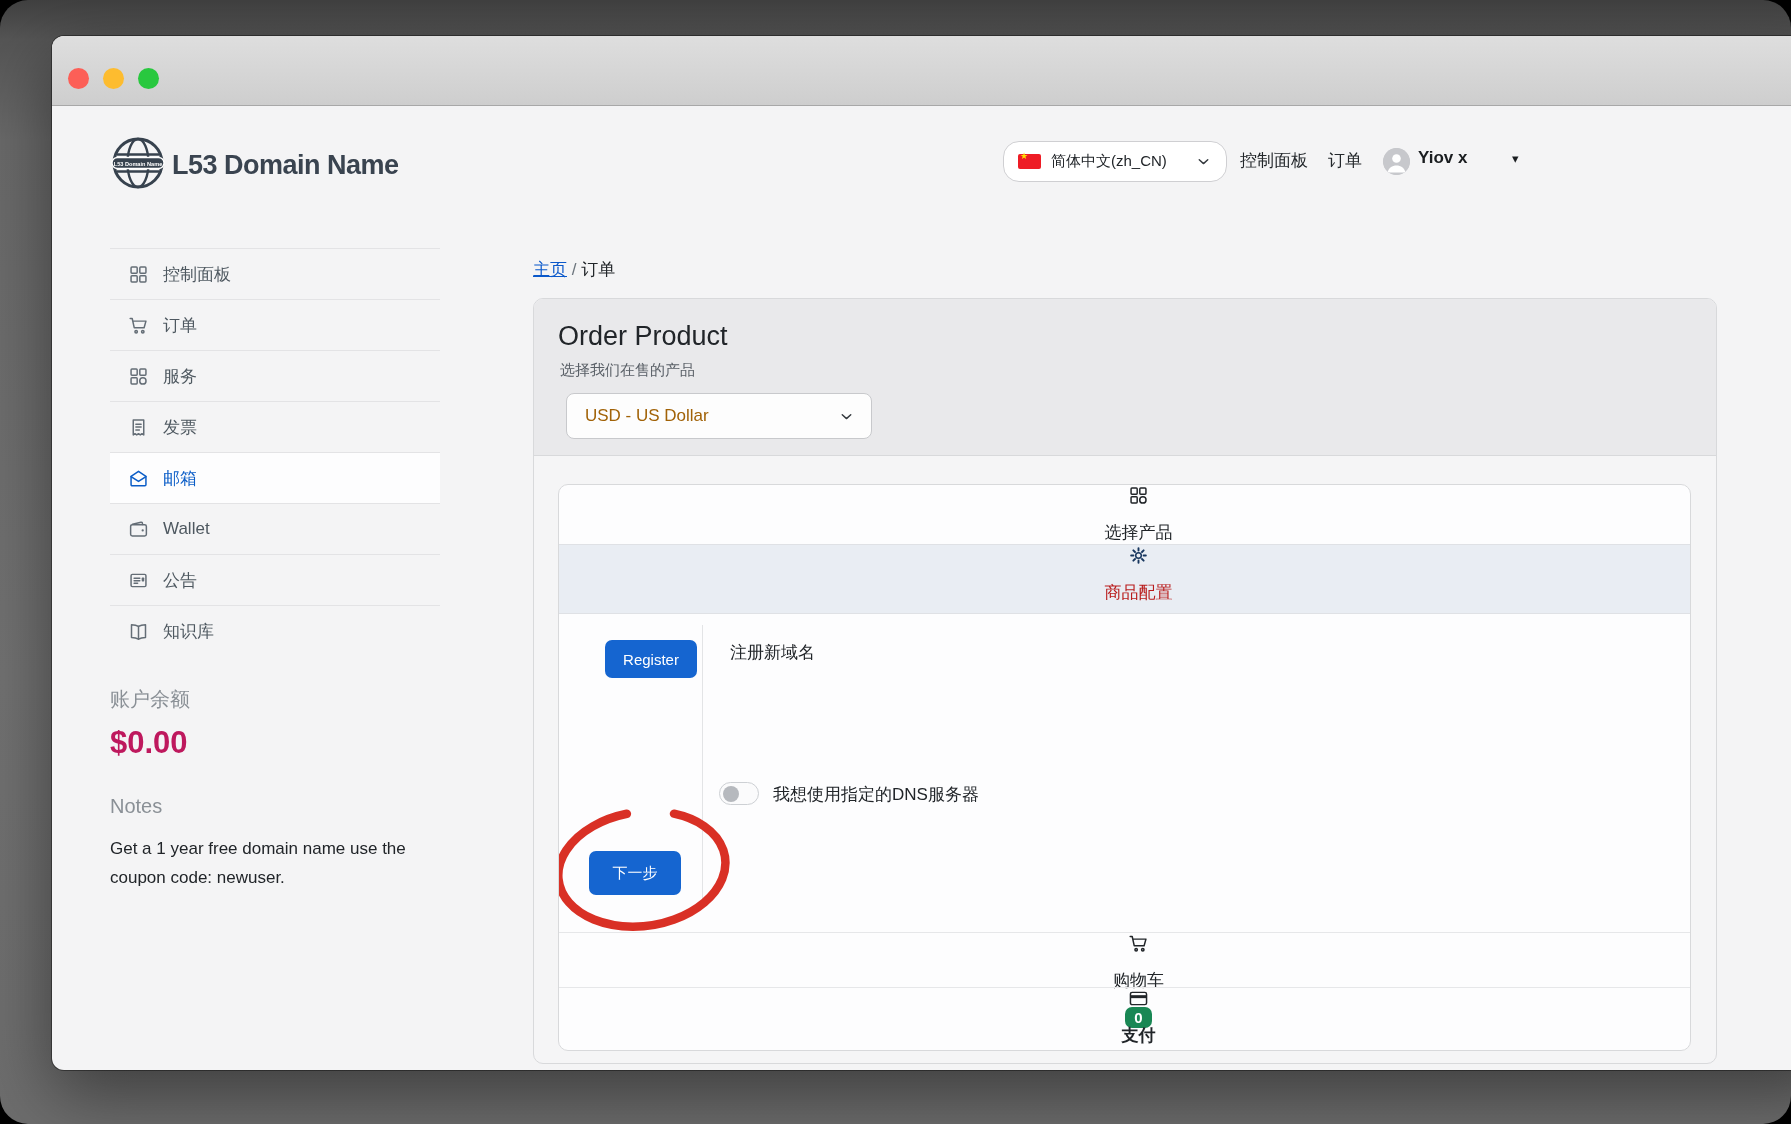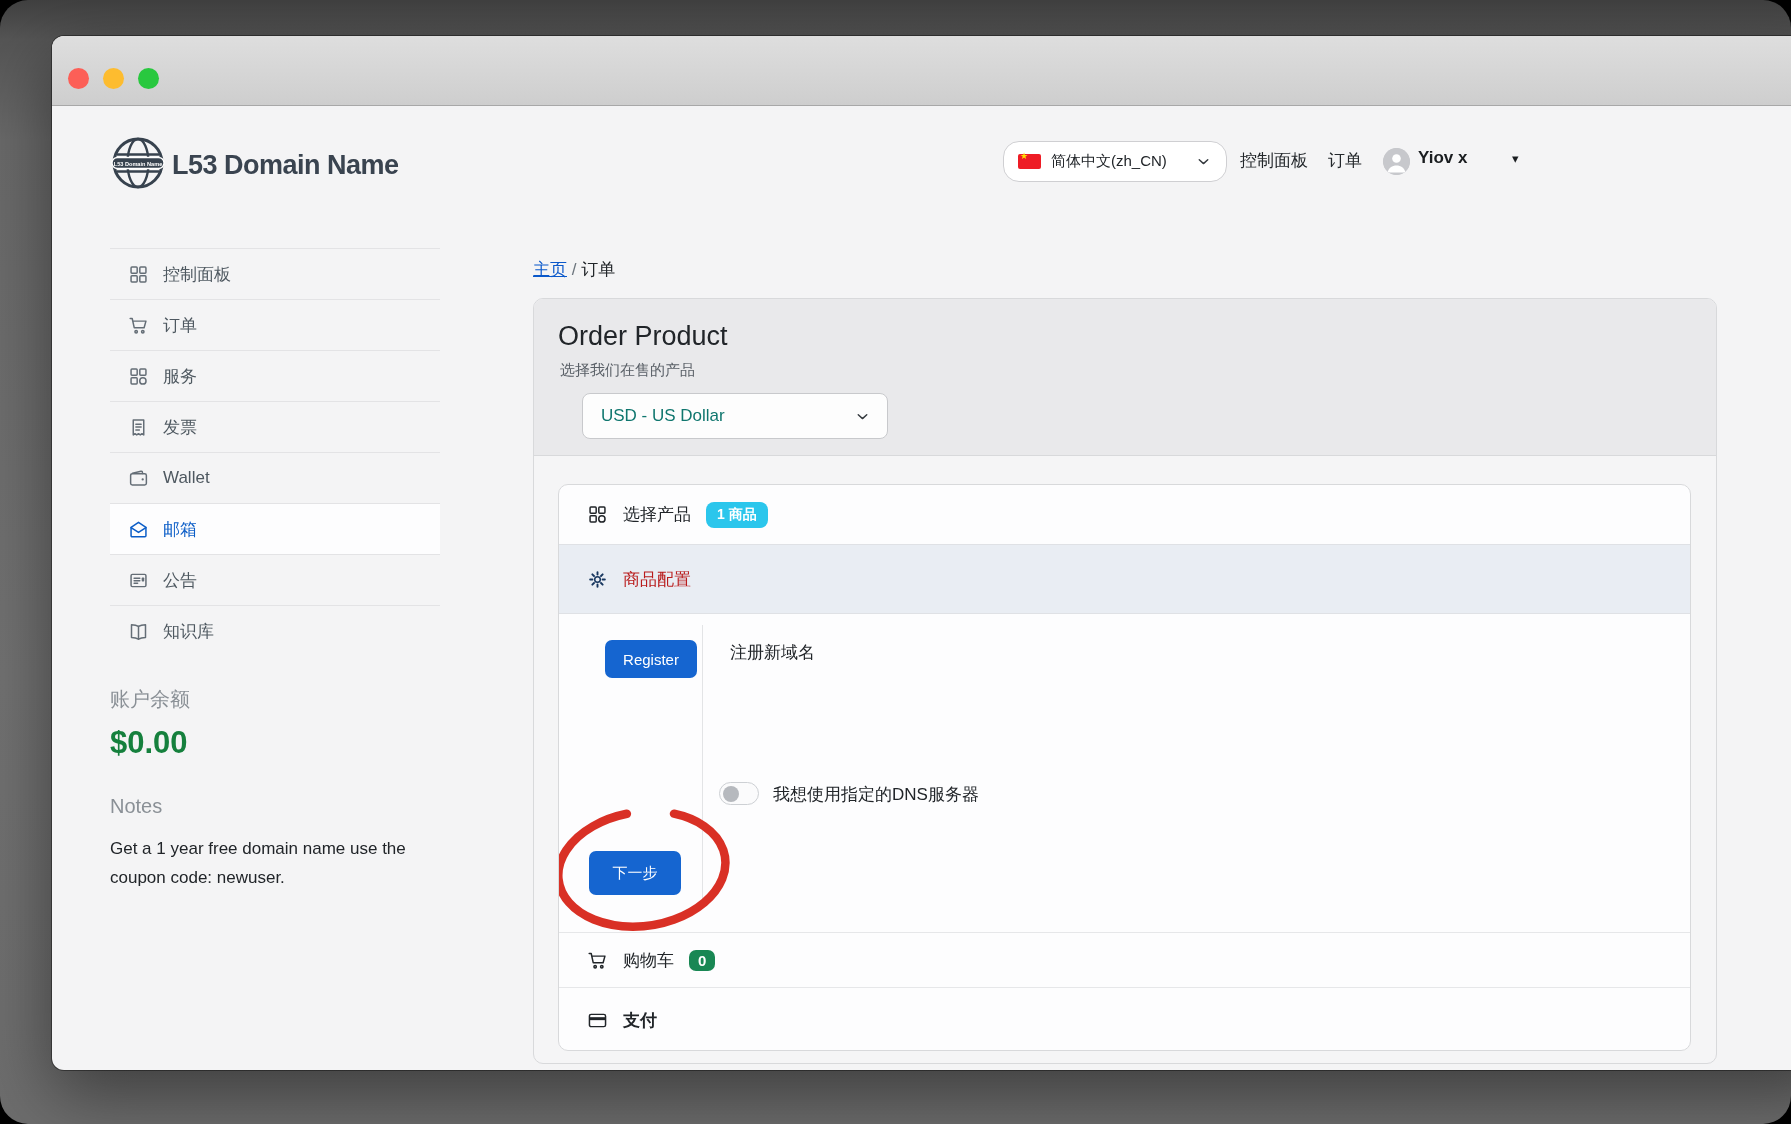--- a/index.html
+++ b/index.html
@@ -37,45 +37,45 @@
 
   
   .sidebar { position:absolute; left:58px; top:141px; width:330px; }
   .side-item { height:51px; border-top:1px solid #e3e3e5; display:flex; align-items:center;
     padding-left:18px; gap:14px; color:#4e5860; font-size:17px; cursor:pointer; }
   .side-item:last-of-type { border-bottom:1px solid #e3e3e5; }
   .side-item svg { width:21px; height:21px; color:#646d76; flex:none; }
   .side-item.active { background:#fdfdfe; color:#0b5dc7; }
   .side-item.active svg { color:#0b5dc7; }
   .balance-label { margin-top:30px; font-size:20px; color:#8a9096; }
-  .balance-value { margin-top:12px; font-size:31px; font-weight:800; color:#15803d; }
+  .balance-value { margin-top:12px; font-size:31px; font-weight:800; color:#be185d; }
   .notes-label { margin-top:34px; font-size:20px; color:#8a9096; }
   .notes-text { margin-top:16px; font-size:17px; line-height:29px; color:#212529; width:320px; }
 
   
   .breadcrumb { position:absolute; left:481px; top:151px; font-size:17px; color:#6c757d;text-align:right; }
   .bc-home { color:#0a58ca; text-decoration:underline; cursor:pointer; }
   .bc-current { color:#212529; }
 
   .card { position:absolute; left:481px; top:191px; width:1184px; height:766px;
     background:#f5f5f6; border:1px solid #d8d9db; border-radius:10px; overflow:hidden; }
   .card-header { position:absolute; left:0; top:0; width:100%; height:157px;
     background:#e9e9eb; border-bottom:1px solid #d8d9db; }
   .card-title { position:absolute; left:24px; top:22px; font-size:27px; color:#212529; }
   .card-subtitle { position:absolute; left:26px; top:62px; font-size:15px; color:#5a6067; }
   .select { background:#fdfdfd; border:1px solid #c8c9cc; border-radius:8px; display:flex;
-    align-items:center; cursor:pointer; color:#0f766e;margin-left:16px; }
+    align-items:center; cursor:pointer; color:#a16207; }
   .select .chev { margin-left:auto; }
   .chev svg { width:17px; height:17px; color:#33383d; display:block; }
   .currency { position:absolute; left:32px; top:94px; width:306px; height:46px; padding:0 16px 0 18px; font-size:17px; }
 
   .inner-card { position:absolute; left:24px; top:185px; width:1133px; height:567px;
     background:#fdfdfe; border:1px solid #d8d9db; border-radius:10px; overflow:hidden; }
   .acc-row { position:absolute; left:0; width:100%; display:flex; align-items:center;
-    padding-left:28px; gap:15px; font-size:17px; color:#212529; cursor:pointer; }
+    padding-left:28px; gap:15px; font-size:17px; color:#212529; cursor:pointer;flex-direction:column; }
   .acc-row svg { width:21px; height:21px; color:#212529; flex:none; }
   .row-select { top:0; height:59px; }
   .row-config { top:59px; height:70px; background:#e9edf3; border-top:1px solid #dfe1e5;
     border-bottom:1px solid #dfe1e5; color:#b91c1c; font-weight:500; }
   .row-config svg { color:#17365e; }
   .row-cart { top:447px; height:55px; border-top:1px solid #e6e7e9; }
   .row-payment { top:502px; height:65px; border-top:1px solid #e6e7e9;font-weight:bold; }
   .badge-info { background:#2bc6ec; color:#fff; font-size:14px; font-weight:700;
     padding:4px 11px; border-radius:8px; }
   .badge-success { background:#198754; color:#fff; font-size:15px; font-weight:700;
@@ -190,38 +190,38 @@
         </div>
         <div class="side-item">
           <svg viewBox="0 0 24 24" fill="none">
               <g stroke="currentColor" stroke-width="1.7" stroke-linecap="round" stroke-linejoin="round">
                 <path d="M6 3.5h12v17l-2-1.4-2 1.4-2-1.4-2 1.4-2-1.4-2 1.4z"></path>
                 <path d="M9 8.2h6M9 11.5h6M9 14.8h4"></path>
               </g>
             </svg>
           <span class="side-label">发票</span>
         </div>
+        <div class="side-item active">
+          <svg viewBox="0 0 24 24" fill="none">
+              <g stroke="currentColor" stroke-width="1.7" stroke-linecap="round" stroke-linejoin="round">
+                <path d="M3.5 9.5L12 3.8l8.5 5.7V19a1.2 1.2 0 0 1-1.2 1.2H4.7A1.2 1.2 0 0 1 3.5 19z"></path>
+                <path d="M3.5 9.8l8.5 5.6 8.5-5.6"></path>
+              </g>
+            </svg>
+          <span class="side-label">邮箱</span>
+        </div>
         <div class="side-item">
           <svg viewBox="0 0 24 24" fill="none">
               <g stroke="currentColor" stroke-width="1.7" stroke-linecap="round" stroke-linejoin="round">
                 <rect x="3" y="6.5" width="18" height="13" rx="2"></rect>
                 <path d="M16.5 6.3V5a1.4 1.4 0 0 0-1.7-1.37L5.2 5.9"></path>
               </g>
               <circle cx="16.8" cy="13" r="1.3" fill="currentColor"></circle>
             </svg>
           <span class="side-label">Wallet</span>
-        </div>
-        <div class="side-item active">
-          <svg viewBox="0 0 24 24" fill="none">
-              <g stroke="currentColor" stroke-width="1.7" stroke-linecap="round" stroke-linejoin="round">
-                <path d="M3.5 9.5L12 3.8l8.5 5.7V19a1.2 1.2 0 0 1-1.2 1.2H4.7A1.2 1.2 0 0 1 3.5 19z"></path>
-                <path d="M3.5 9.8l8.5 5.6 8.5-5.6"></path>
-              </g>
-            </svg>
-          <span class="side-label">邮箱</span>
         </div>
         <div class="side-item">
           <svg viewBox="0 0 24 24" fill="none">
               <g stroke="currentColor" stroke-width="1.7" stroke-linecap="round" stroke-linejoin="round">
                 <rect x="3.5" y="5" width="17" height="14" rx="1.5"></rect>
                 <path d="M7 9.3h6.5M7 12.3h6.5M7 15.2h4"></path>
                 <path d="M16.5 9.3h1.2v3h-1.2z"></path>
               </g>
             </svg>
           <span class="side-label">公告</span>

